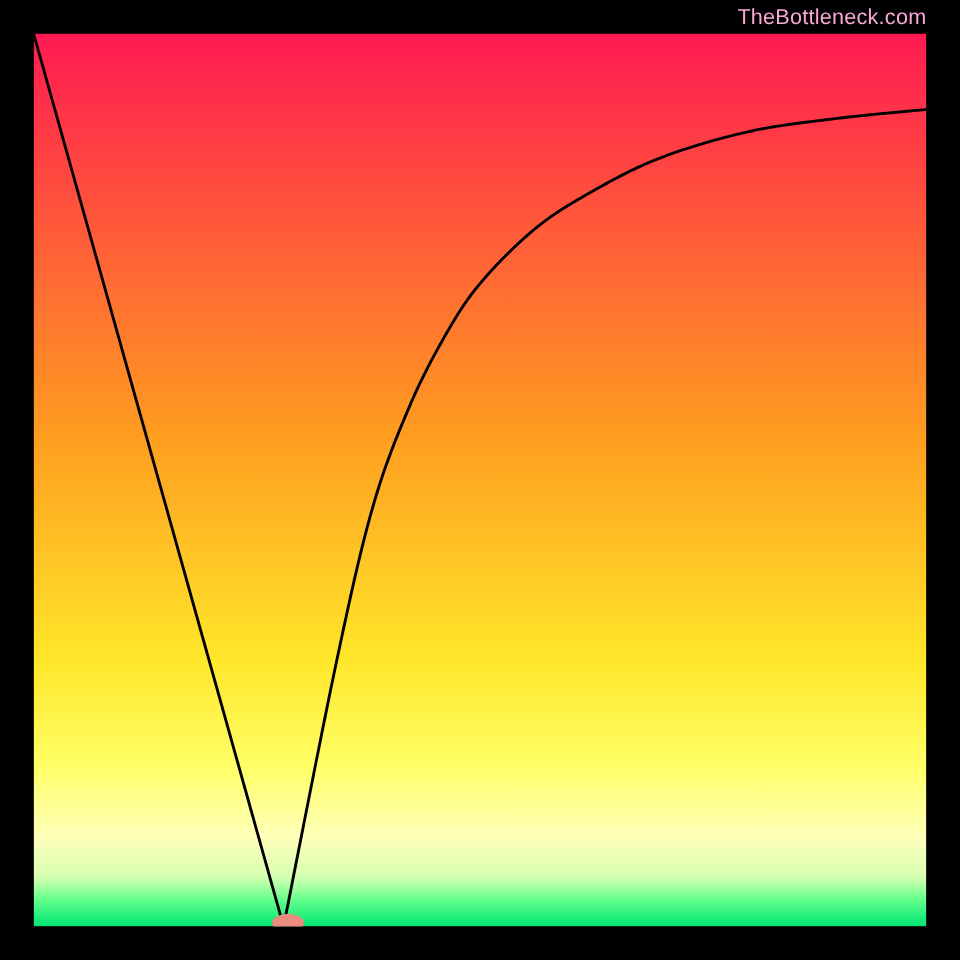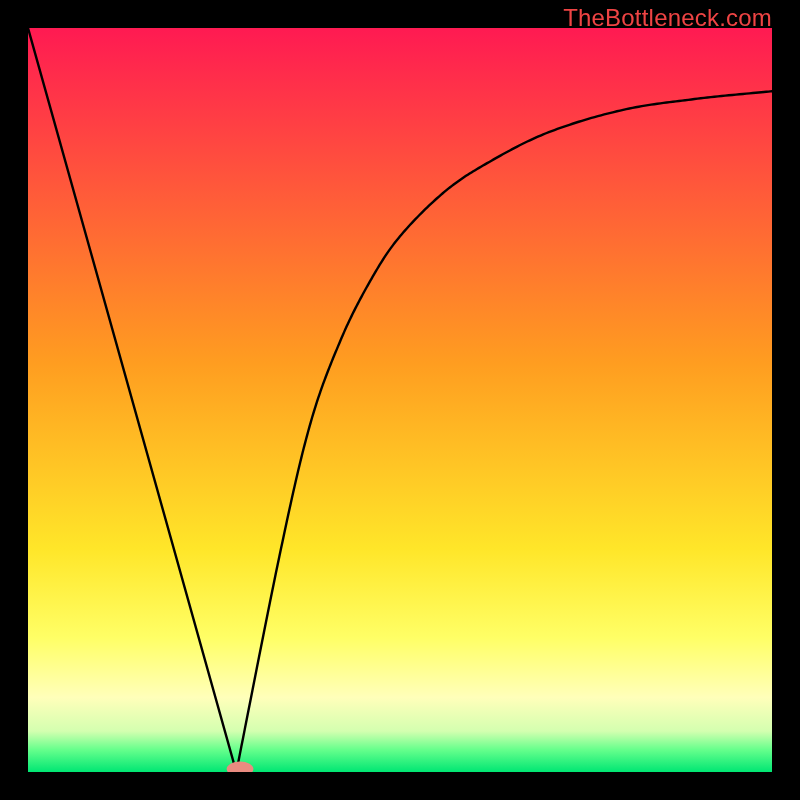--- a/index.html
+++ b/index.html
@@ -23,22 +23,22 @@
     position: absolute;
     left: 0;
     top: 0;
     width: 744px;
     height: 744px;
   }
   .watermark {
     position: absolute;
     top: 4px;
     right: 28px;
-    color: #ef4444;
-    font-size: 24px;
+    color: #f9a8d4;
+    font-size: 18px;
     letter-spacing: 0.2px;
     font-weight: 400;
   }
 </style>
 </head>
 <body>
 
 <div class="watermark">TheBottleneck.com</div>
 
 <div class="frame">

